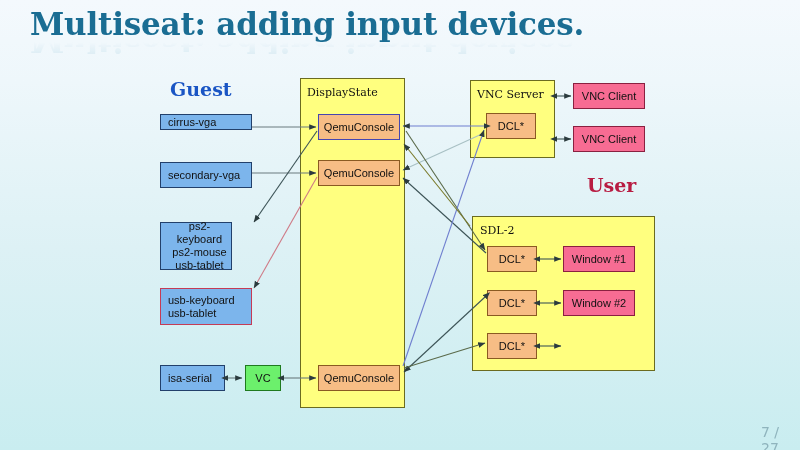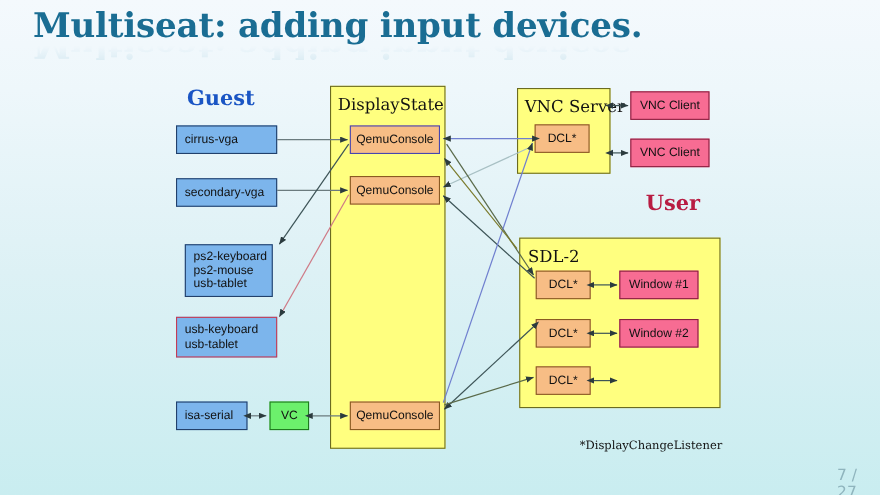--- a/index.html
+++ b/index.html
@@ -87,21 +87,21 @@
   
   .container-box {
     position: absolute;
     box-sizing: border-box;
     background: #ffff7f;
     border: 1.4px solid #6b6b20;
   }
   .container-label {
     position: absolute;
     font-family: "DejaVu Serif", serif;
-    font-size: 15px;
+    font-size: 11px;
     color: #111;
   }
   
   .console {
     background: #f7bd85;
     border: 1.4px solid #8a5a22;
   }
   .console.blue-border {
     border: 1.6px solid #4646b0;
   }
@@ -160,29 +160,29 @@
 
   <div class="container-box" id="displaystate-box" style="left:300px; top:78px; width:105px; height:330px;"></div>
   <div class="container-label" style="left:307px; top:86px;">DisplayState</div>
 
   <div class="container-box" id="vncserver-box" style="left:470px; top:80px; width:85px; height:78px;"></div>
   <div class="container-label" style="left:477px; top:88px;">VNC Server</div>
 
   <div class="container-box" id="sdl2-box" style="left:472px; top:216px; width:183px; height:155px;"></div>
   <div class="container-label" style="left:480px; top:224px;">SDL-2</div>
 
-  <div class="node dev left-align" style="left:160px; top:114px; width:92px; height:26px;">
+  <div class="node dev left-align" style="left:160px; top:114px; width:92px; height:16px;">
     <span>cirrus-vga</span>
   </div>
 
   <div class="node dev left-align" style="left:160px; top:162px; width:92px; height:26px;">
     <span>secondary-vga</span>
   </div>
 
-  <div class="node dev left-align" style="left:168px; top:222px; width:80px; height:48px; white-space:pre-line;">
+  <div class="node dev left-align" style="left:160px; top:222px; width:72px; height:48px; white-space:pre-line;text-align:center;">
     <span>ps2-keyboard
 ps2-mouse
 usb-tablet</span>
   </div>
 
   <div class="node dev red-border left-align" style="left:160px; top:288px; width:92px; height:37px; white-space:pre-line;">
     <span>usb-keyboard
 usb-tablet</span>
   </div>
 
@@ -229,21 +229,20 @@
     <span>DCL*</span>
   </div>
   <div class="node client" style="left:563px; top:290px; width:72px; height:26px;">
     <span>Window #2</span>
   </div>
 
   <div class="node console" style="left:487px; top:333px; width:50px; height:26px;">
     <span>DCL*</span>
   </div>
 
-  <div id="footnote" style="left:527px; top:399px;">*DisplayChangeListener</div>
   <div id="page-number" style="left:761px; top:424px;">7 / 27</div>
 
   <svg id="arrows" viewBox="0 0 800 450" xmlns="http://www.w3.org/2000/svg">
     <defs>
       <marker id="ah-dark" markerWidth="7" markerHeight="7" refX="6.2" refY="2.6" orient="auto" markerUnits="strokeWidth">
         <path d="M0,0 L6.5,2.6 L0,5.2 Z" fill="#2b3b3e"></path>
       </marker>
       <marker id="ah-dark-start" markerWidth="7" markerHeight="7" refX="0.3" refY="2.6" orient="auto-start-reverse" markerUnits="strokeWidth">
         <path d="M0,0 L6.5,2.6 L0,5.2 Z" fill="#2b3b3e"></path>
       </marker>

